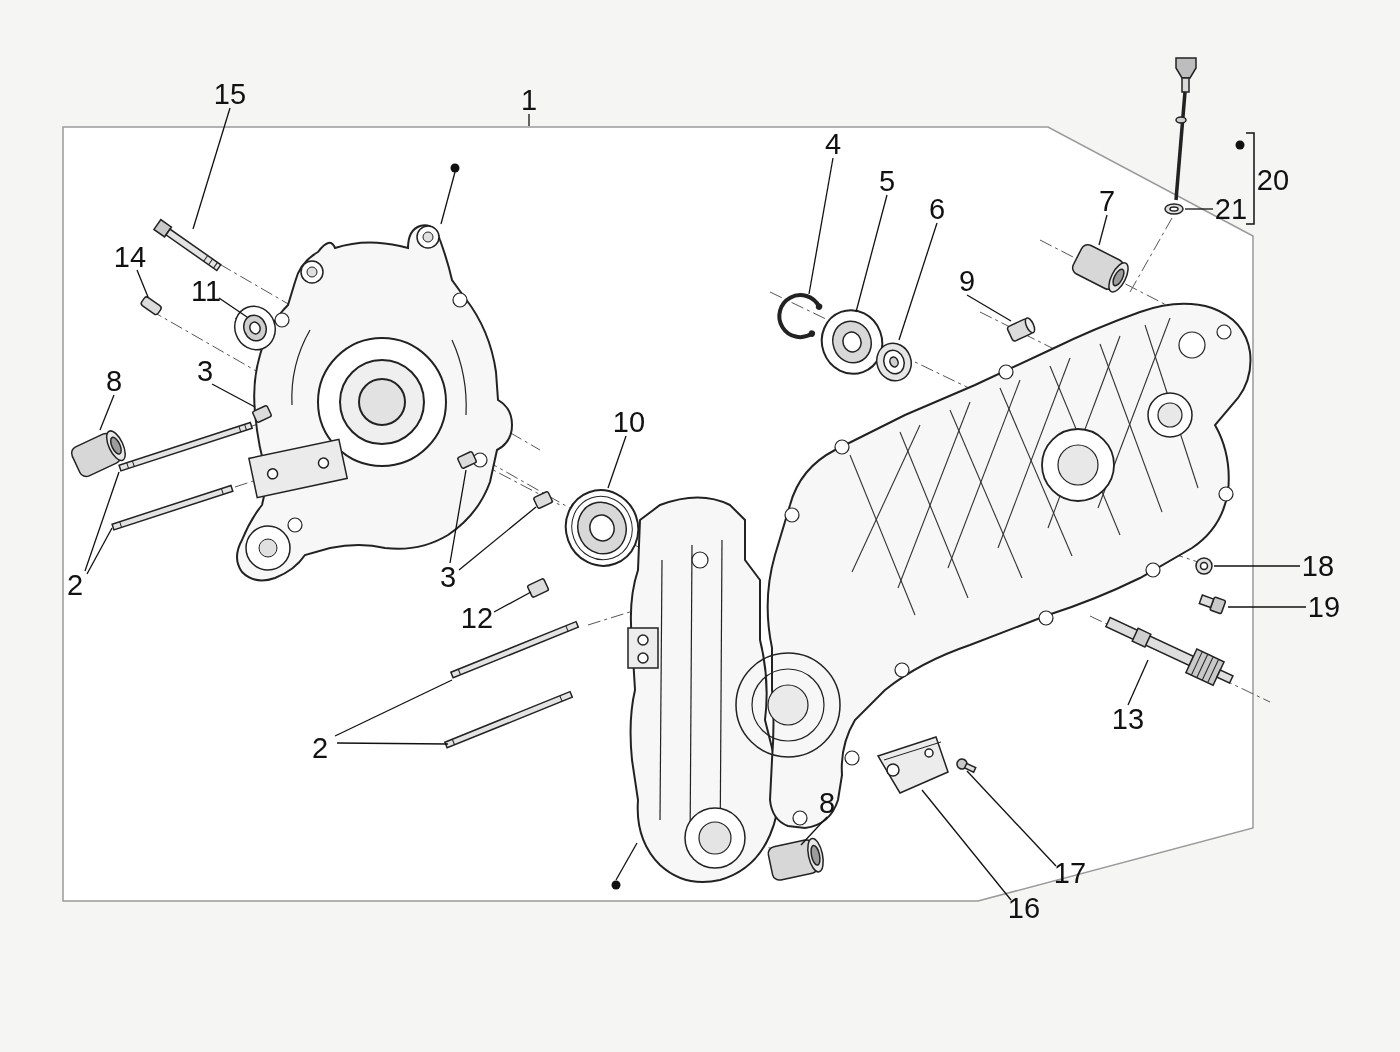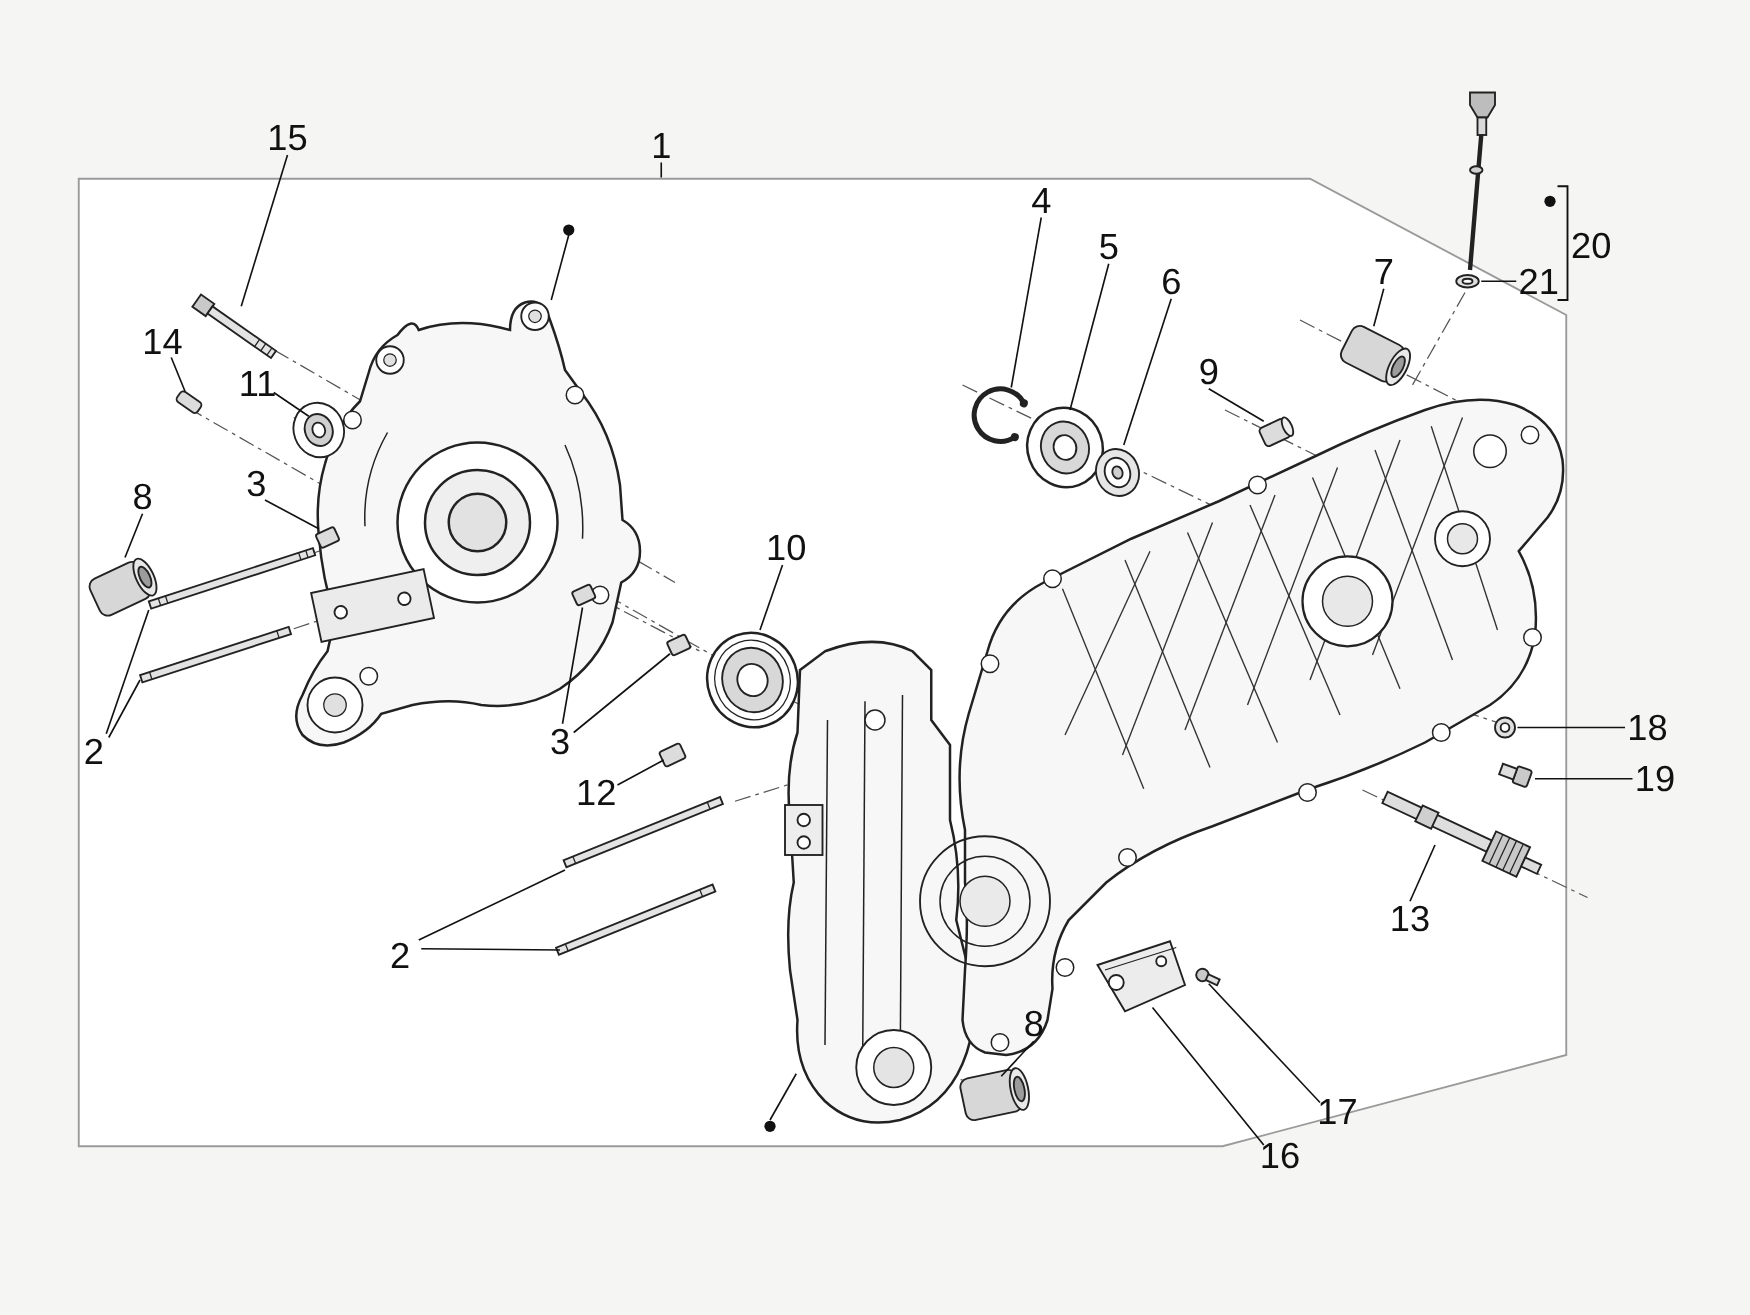--- a/index.html
+++ b/index.html
@@ -3,21 +3,21 @@
 <meta charset="utf-8">
 <style>
   :root{
     --line:#1a1a1a;
     --page-bg:#f5f5f4;
   }
   html,body{margin:0;padding:0;background:var(--page-bg);}
   .stage{
     position:relative;
     width:1400px;height:952px;
-    margin:16px auto;
+    margin:0 auto;
     background:var(--page-bg);
     font-family:"Liberation Sans", sans-serif;
     overflow:hidden;
   }
   svg{position:absolute;inset:0;}
   .callout{
     font-family:"Liberation Sans", sans-serif;
     font-size:29px;
     fill:#111;
   }

